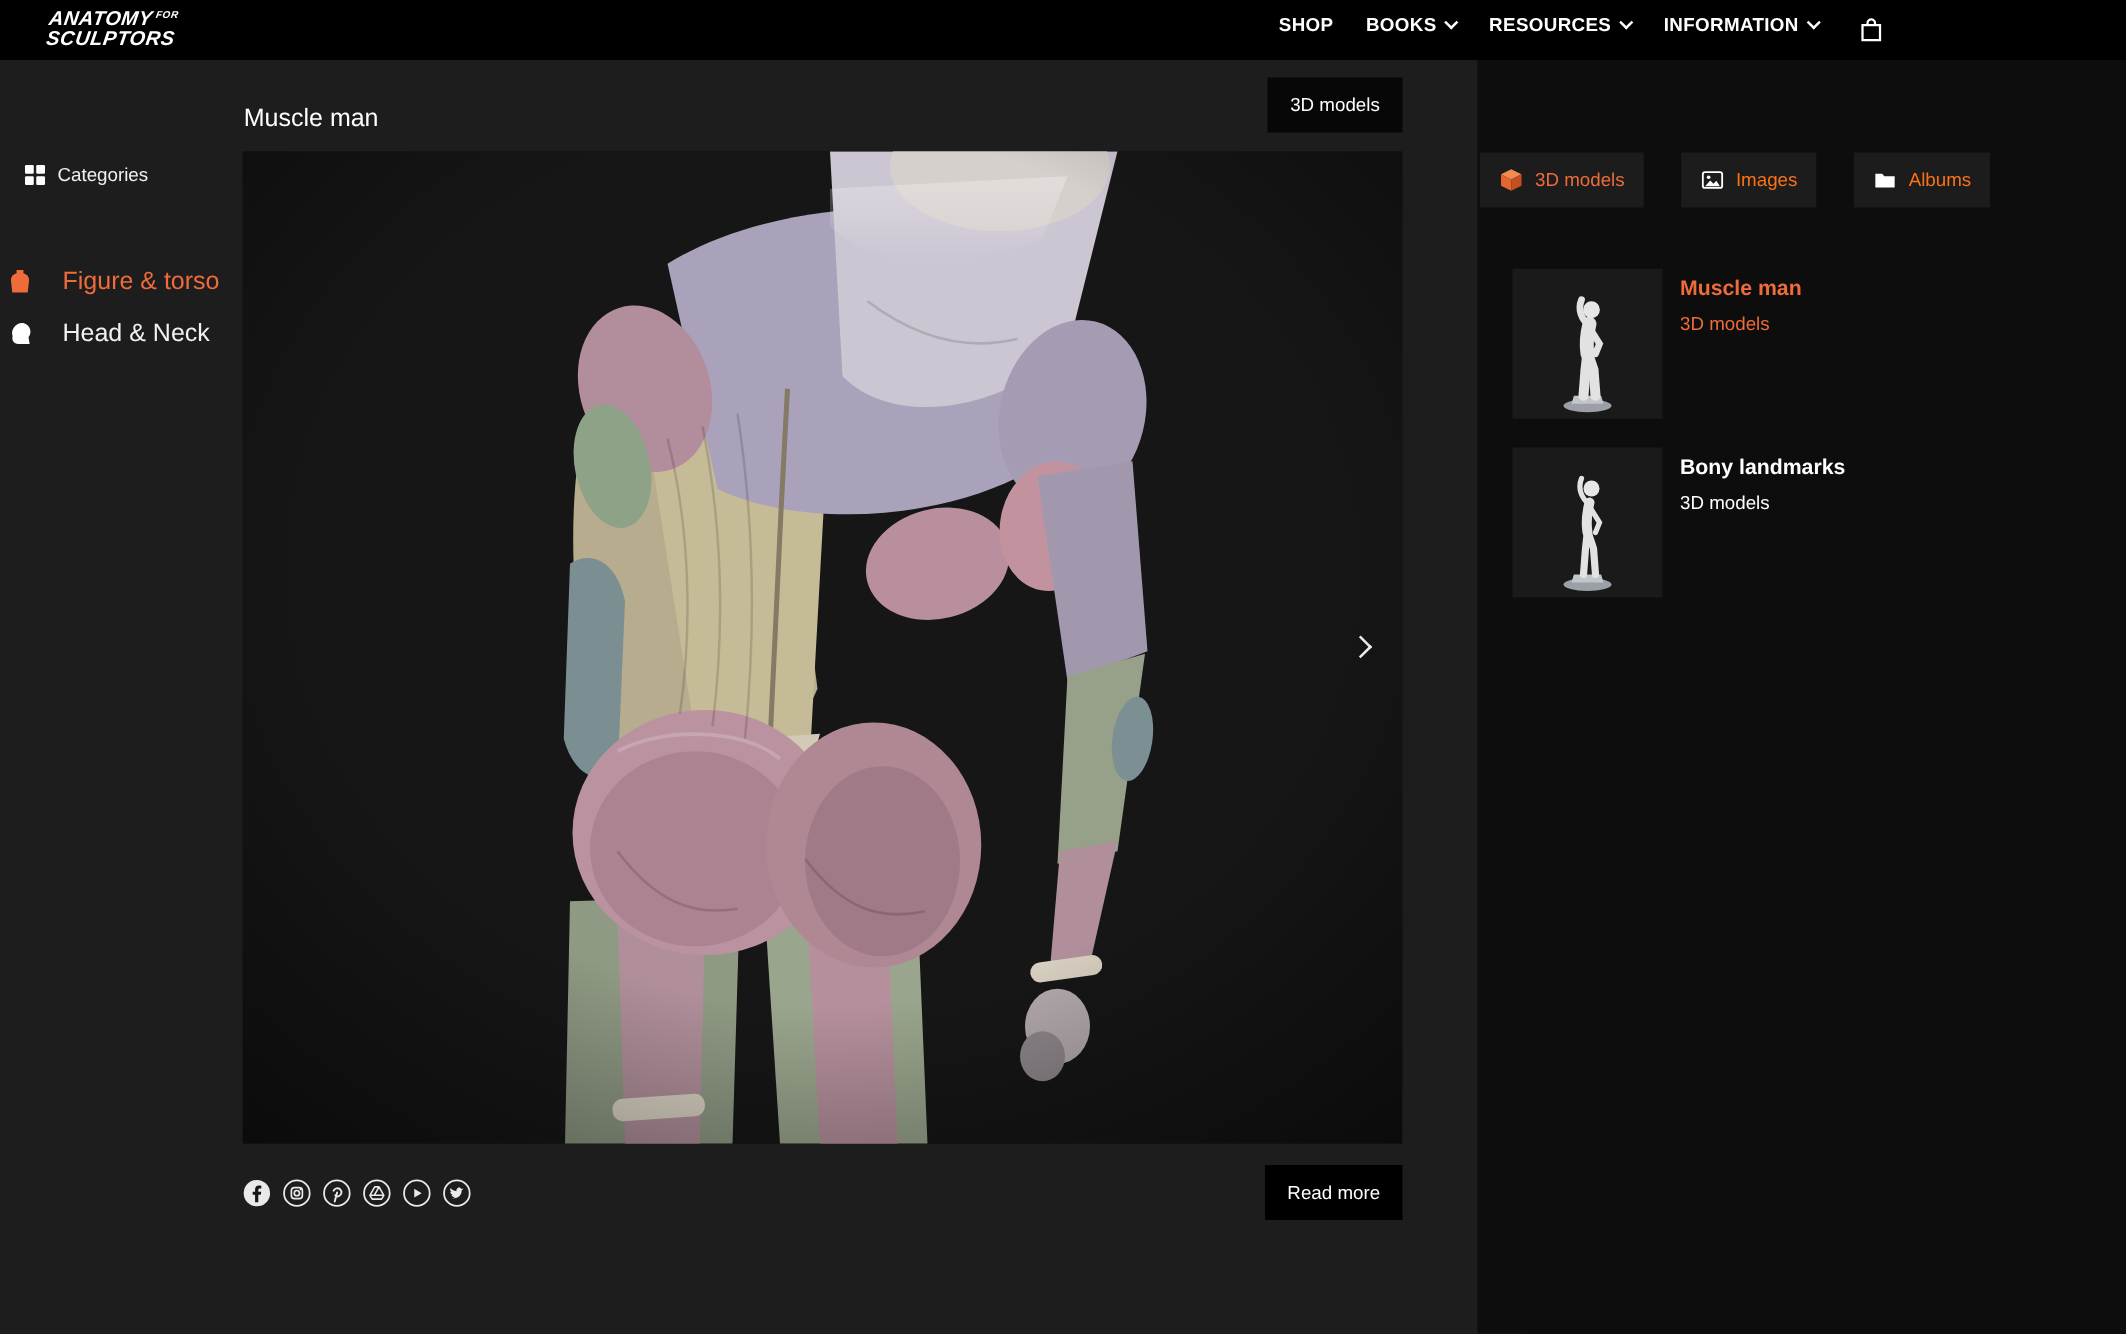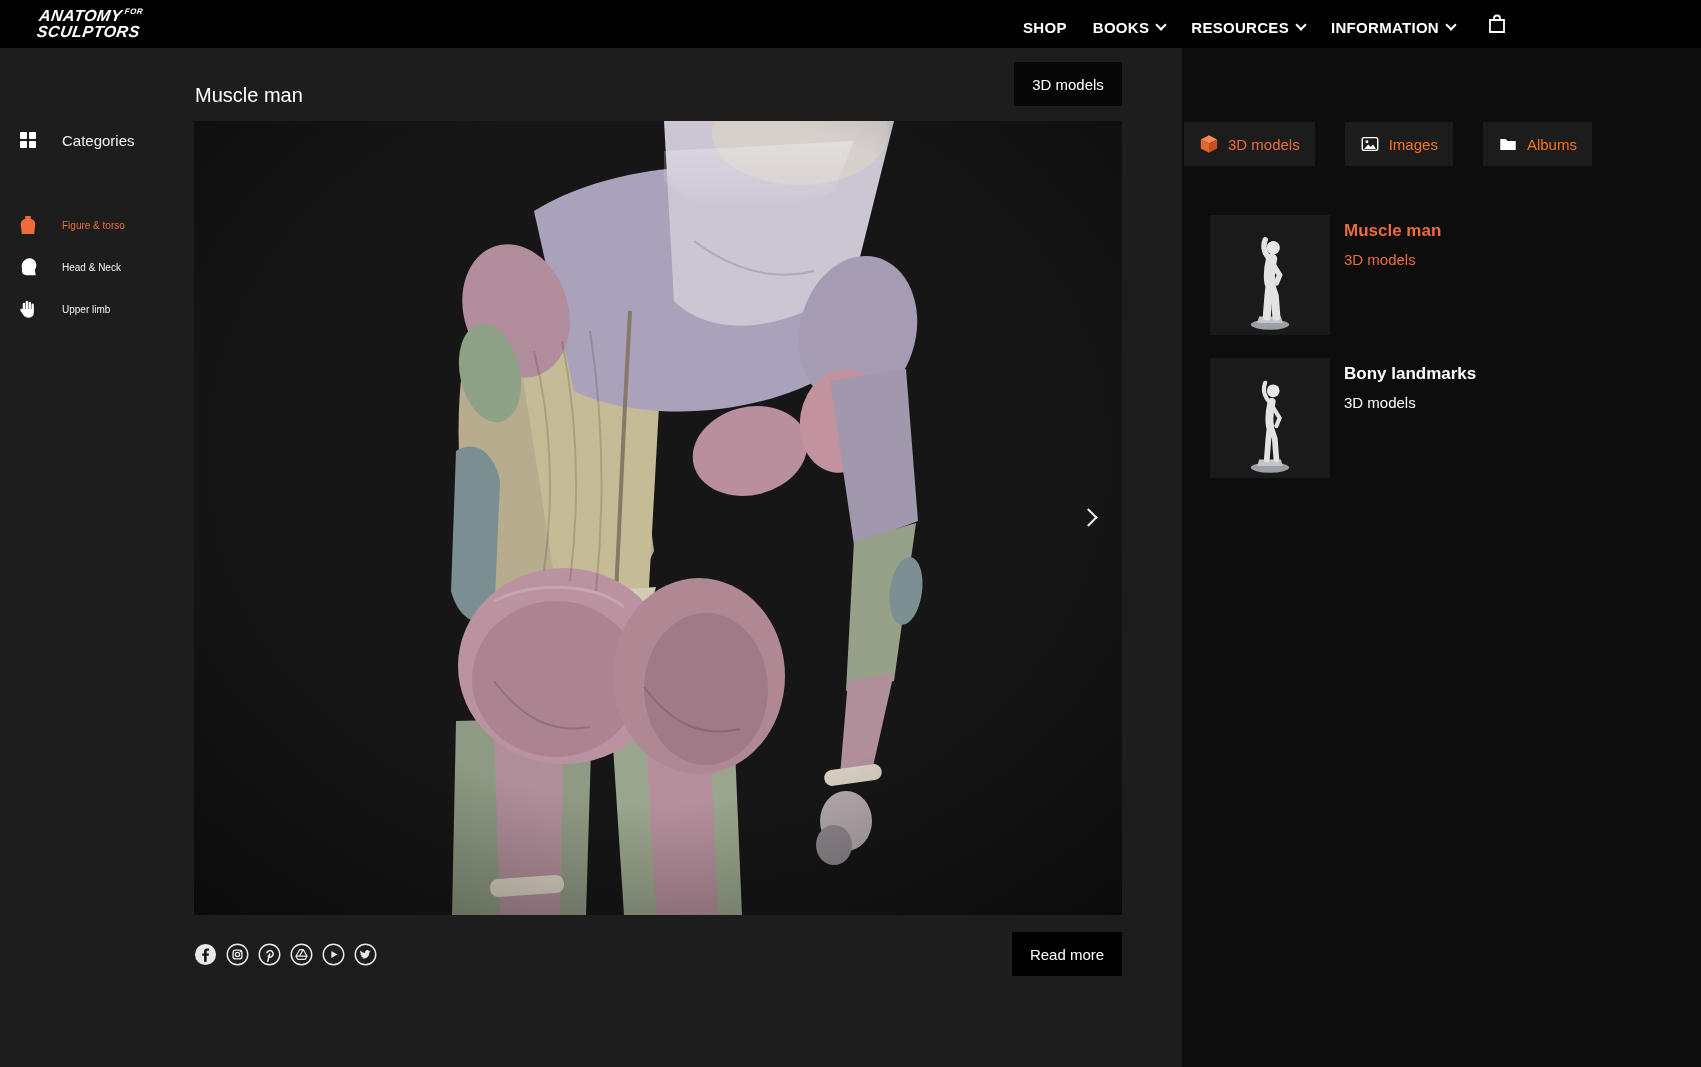--- a/index.html
+++ b/index.html
@@ -9,36 +9,36 @@
 
   
   .topnav { position:absolute; top:0; left:0; width:1701px; height:48px; background:#000;
             display:flex; align-items:center; justify-content:space-between;
             padding:0 192px 0 38px; z-index:10; }
   .logo { font-style:italic; font-weight:800; line-height:1.0; transform:skewX(-8deg);
           letter-spacing:.5px; cursor:pointer; }
   .logo-row1 { font-size:16px; }
   .logo-for { font-size:8px; margin-left:2px; vertical-align:top; }
   .logo-row2 { font-size:16px; }
-  .nav-right { display:flex; align-items:flex-end; }
+  .nav-right { display:flex; align-items:flex-start; }
   .nav-menu { display:flex; align-items:center; gap:26px; }
   .nav-item { display:flex; align-items:center; gap:8px; font-size:15px; font-weight:700;
               letter-spacing:.3px; cursor:pointer; }
   .chev { width:8px; height:8px; border-right:2px solid #fff; border-bottom:2px solid #fff;
           transform:rotate(45deg); margin-top:-5px; }
   .bag { margin-left:30px; width:24px; height:24px; cursor:pointer; display:block; }
 
   
   .sidebar { position:absolute; top:48px; left:0; width:194px; height:1019px; }
   .sidebar-header { position:absolute; top:72px; left:18px; height:40px;
-                    display:flex; align-items:center; gap:24px; }
+                    display:flex; align-items:center; gap:8px; }
   .sidebar-header span { font-size:15px; color:#f0f0f0; }
   .sidebar-list { position:absolute; top:156px; left:0; width:100%; }
-  .side-item { display:flex; align-items:center; gap:24px; padding-left:18px; height:42px;
-               font-size:10px; cursor:pointer; color:#f2f2f2; }
+  .side-item { display:flex; align-items:center; gap:24px; padding-left:6px; height:42px;
+               font-size:20px; cursor:pointer; color:#f2f2f2; }
   .side-item.active { color:#ee6c3a; }
   .icon20 { width:20px; height:20px; flex:0 0 20px; display:block; }
 
   
   .main { position:absolute; left:194px; top:48px; width:928px; height:1019px; }
   .page-title { position:absolute; left:1px; top:36px; font-size:20px; font-weight:500; }
   .type-badge { position:absolute; right:0; top:14px; width:108px; height:44px; background:#070707;
                 display:flex; align-items:center; justify-content:center; font-size:15px; cursor:pointer; }
   .viewer { position:absolute; top:73px; left:0; width:928px; height:794px; background:#151515; overflow:hidden; }
   .viewer svg.model { width:100%; height:100%; display:block; }
@@ -122,30 +122,20 @@
         <path d="M8,1 h6 v3 c3.2,1 5,3 5,6 l-1.2,11 H4.2 L3,10 c0-3 1.8-5 5-6 z" fill="#ee6c3a"></path>
       </svg>
       <span>Figure &amp; torso</span>
     </div>
     <div class="side-item">
       <svg class="icon20" viewBox="0 0 22 22">
         <path d="M14,1.5 C20,3 22,10 18.5,14 L19.5,20 H9.5 C5.5,20 3.5,16.5 4.5,13 C2.5,8 7,0.8 14,1.5 Z" fill="#fff"></path>
       </svg>
       <span>Head &amp; Neck</span>
     </div>
-    <div class="side-item">
-      <svg class="icon20" viewBox="0 0 22 22">
-        <rect x="5.2" y="4" width="2.6" height="9" rx="1.3" fill="#fff"></rect>
-        <rect x="8.4" y="2" width="2.6" height="11" rx="1.3" fill="#fff"></rect>
-        <rect x="11.6" y="3" width="2.6" height="10" rx="1.3" fill="#fff"></rect>
-        <rect x="14.8" y="5" width="2.6" height="8" rx="1.3" fill="#fff"></rect>
-        <path d="M5,11 C3,10 1.8,11.5 3,13.5 L5.5,17 C7,19.5 9,20.5 12,20.5 C15.5,20.5 17.4,18.5 17.4,14.5 V11 H5 Z" fill="#fff"></path>
-      </svg>
-      <span>Upper limb</span>
-    </div>
   </div>
 </aside>
 
 <main class="main">
   <h1 class="page-title">Muscle man</h1>
   <div class="type-badge">3D models</div>
 
   <div class="viewer">
     <svg class="model" viewBox="0 0 928 794" preserveAspectRatio="xMidYMid slice">
       <defs>

